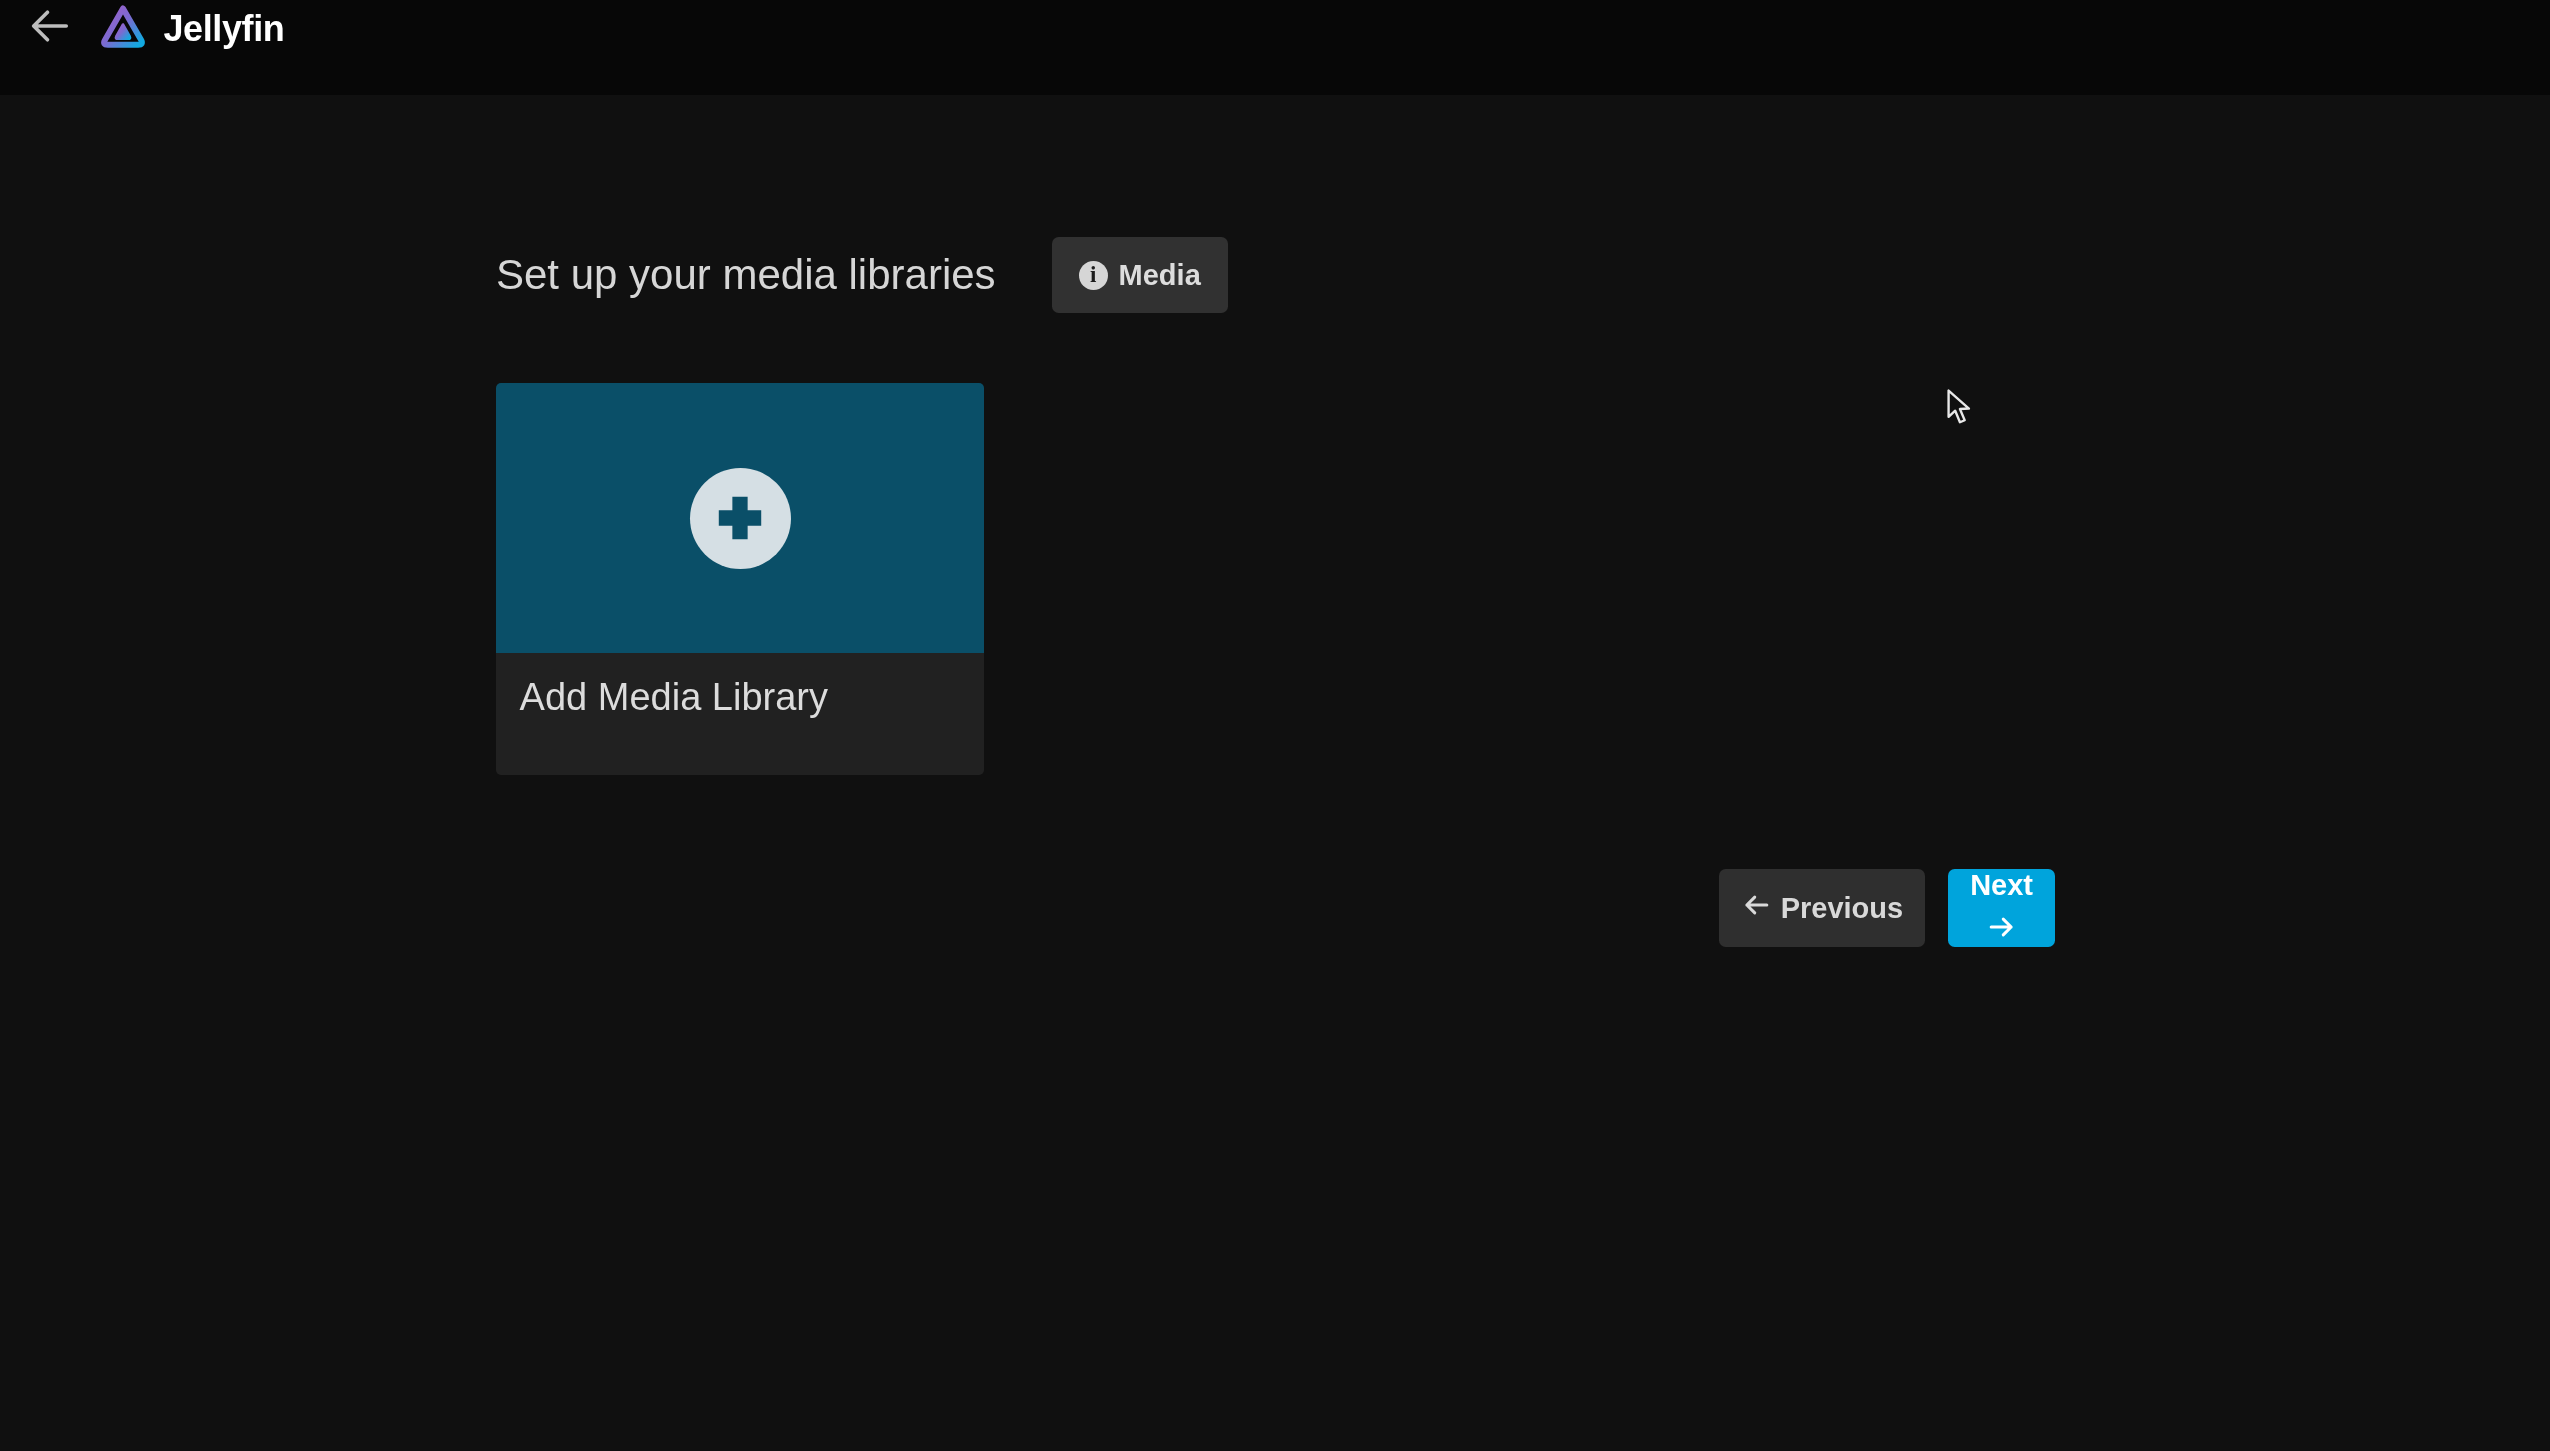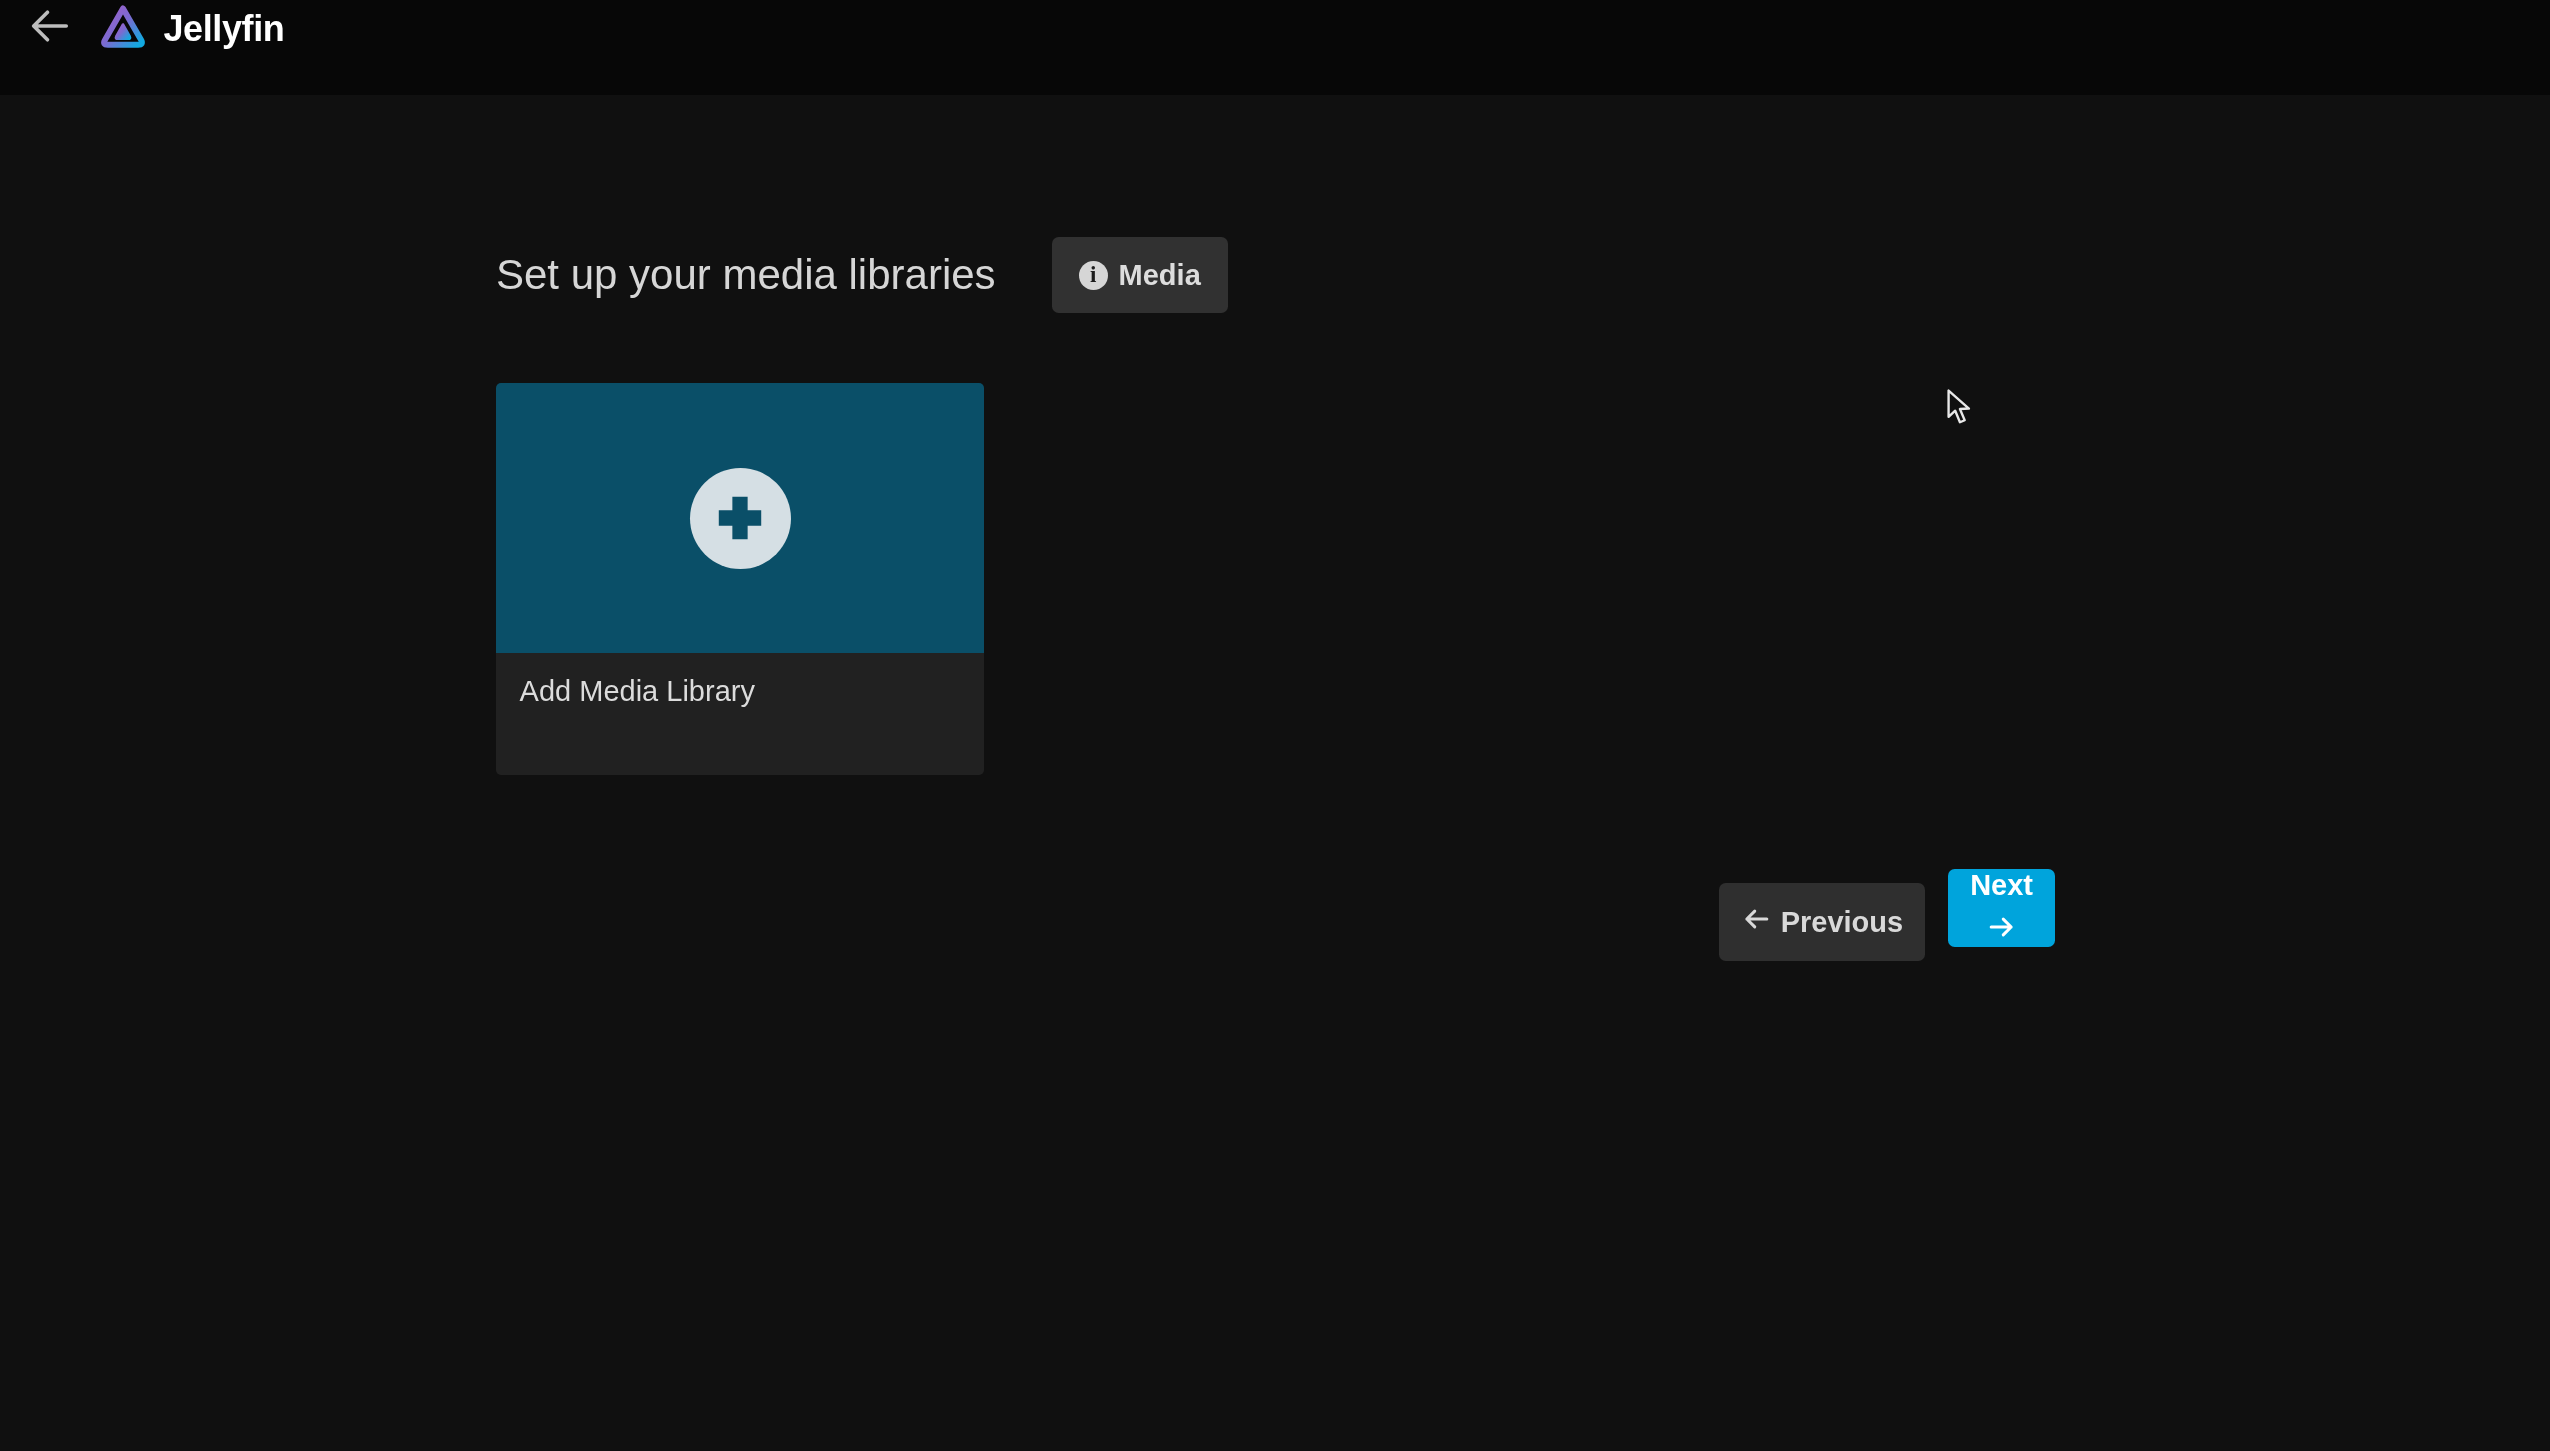--- a/index.html
+++ b/index.html
@@ -72,37 +72,37 @@
     display:flex; align-items:center; justify-content:center;
   }
   .plus-circle {
     width:101px; height:101px; border-radius:50%;
     background:#d5dfe4;
     display:flex; align-items:center; justify-content:center;
   }
   .card-caption {
     height:122px; background:#212121;
     padding:20px 23.6px;
-    color:#dcdcdc; font-size:29px; line-height:1.3;
+    color:#dcdcdc; font-size:38px; line-height:1.3;
   }
   .card-caption .secondary { height:34px; }
 
   .nav-row {
     position:absolute; top:774px; right:0;
     display:flex; gap:23px;
   }
   .nav-btn {
     height:78px; border:none; border-radius:6.7px;
     display:flex; align-items:center; gap:10px;
     padding:0 22px;
     font-family:"Liberation Sans", sans-serif;
     font-weight:bold; font-size:29px;
     cursor:pointer;
   }
-  .btn-previous { background:#2f2f2f; color:#d9d9d9;margin-top:14px; }
+  .btn-previous { background:#2f2f2f; color:#d9d9d9; }
   .btn-next     { background:#00a4dc; color:#ffffff;flex-direction:column; }
 
   
   .cursor {
     position:absolute; left:1946px; top:388px;
     width:34px; height:39px; pointer-events:none;
   }
 </style>
 </head>
 <body>

